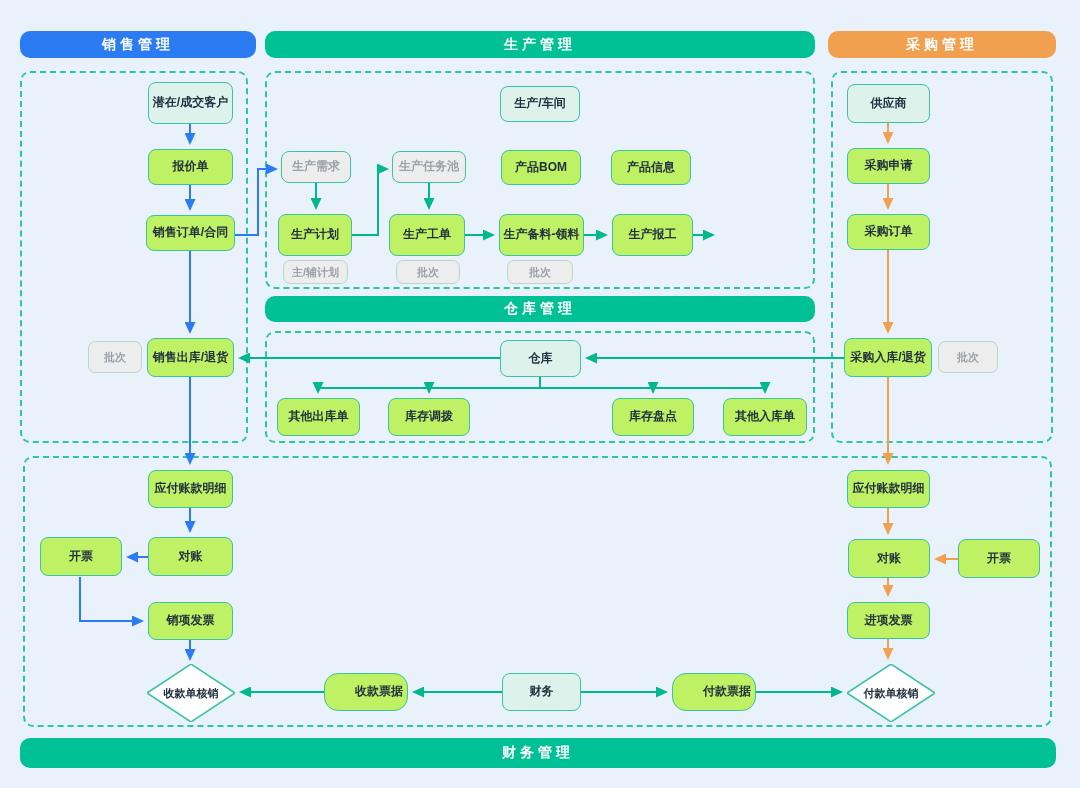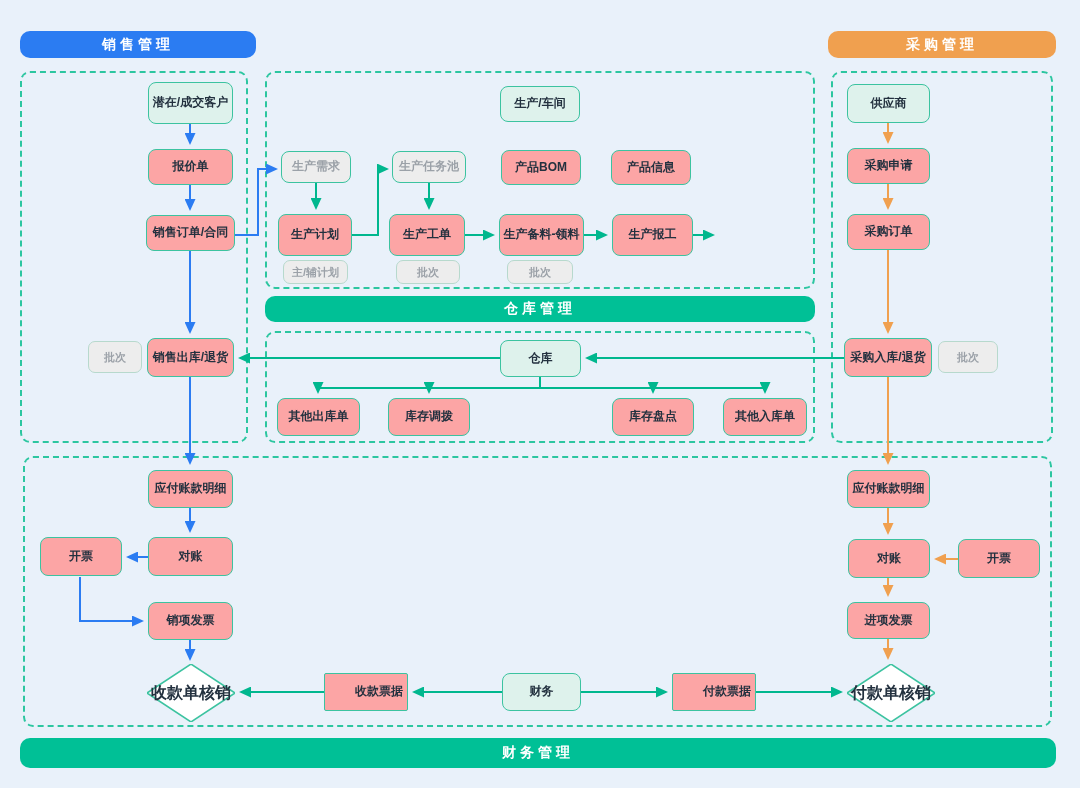--- a/index.html
+++ b/index.html
@@ -5,41 +5,42 @@
   html,body{margin:0;padding:0;background:#e9f1fa;}
   .canvas{position:relative;width:1080px;height:788px;background:var(--background,#e9f1fa);
           font-family:"Liberation Sans",sans-serif;overflow:hidden;}
   .bar{position:absolute;display:flex;align-items:center;justify-content:center;
        color:#fff;font-size:14px;font-weight:bold;letter-spacing:4px;border-radius:10px;}
   .bar.blue{background:var(--sales-blue,#2b7cf2);}
   .bar.green{background:var(--production-green,#00c096);}
   .bar.orange{background:var(--purchase-orange,#f0a04f);}
   .dashed{position:absolute;border:2px dashed var(--dashed-border,#2cc6a0);border-radius:10px;box-sizing:border-box;}
   .node{position:absolute;display:flex;align-items:center;justify-content:center;text-align:center;
-        background:#fca5a5;border:1.5px solid var(--node-border,#3cc3a0);border-radius:8px;
+        background:#bef264;border:1.5px solid var(--node-border,#3cc3a0);border-radius:8px;
         font-size:12px;font-weight:bold;color:var(--text,#23313f);box-sizing:border-box;
         line-height:1.15;padding:0 2px;}
   .node.src{background:var(--source-fill,#def2ec);}
   .node.ghost{background:var(--ghost-fill,#ededed);color:var(--ghost-text,#9ba1a8);font-family:Liberation Serif, serif;}
   .node.tag{background:var(--ghost-fill,#ededed);color:var(--ghost-text,#9ba1a8);
             border:1px solid #b7d9cd;border-radius:7px;font-size:11px;}
-  .node.pill{border-radius:2px;padding-left:28px;}
+  .node.pill{border-radius:14px;padding-left:28px;}
   .diamond{position:absolute;}
   .diamond svg{display:block;}
   .diamond .dlabel{position:absolute;left:0;top:0;width:100%;height:100%;display:flex;
-        align-items:center;justify-content:center;font-size:16px;font-weight:bold;
+        align-items:center;justify-content:center;font-size:11px;font-weight:bold;
         color:var(--text,#23313f);}
   svg.wires{position:absolute;left:0;top:0;pointer-events:none;}
 </style>
 </head>
 <body>
 
 <div class="canvas">
 
   <div class="bar blue" style="left:20px;top:31px;width:236px;height:27px">销售管理</div>
+  <div class="bar green" style="left:265px;top:31px;width:550px;height:27px">生产管理</div>
   <div class="bar green" style="left:265px;top:296px;width:550px;height:26px">仓库管理</div>
   <div class="bar orange" style="left:828px;top:31px;width:228px;height:27px">采购管理</div>
   <div class="bar green" style="left:20px;top:738px;width:1036px;height:30px">财务管理</div>
 
   <div class="dashed" style="left:20px;top:71px;width:228px;height:372px"></div>
   <div class="dashed" style="left:265px;top:71px;width:550px;height:218px"></div>
   <div class="dashed" style="left:831px;top:71px;width:222px;height:372px"></div>
   <div class="dashed" style="left:265px;top:331px;width:550px;height:112px"></div>
   <div class="dashed" style="left:23px;top:456px;width:1029px;height:271px"></div>
 

